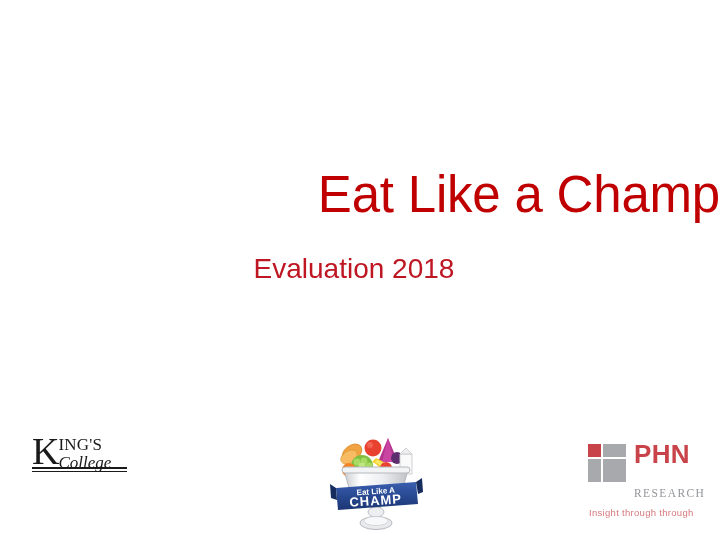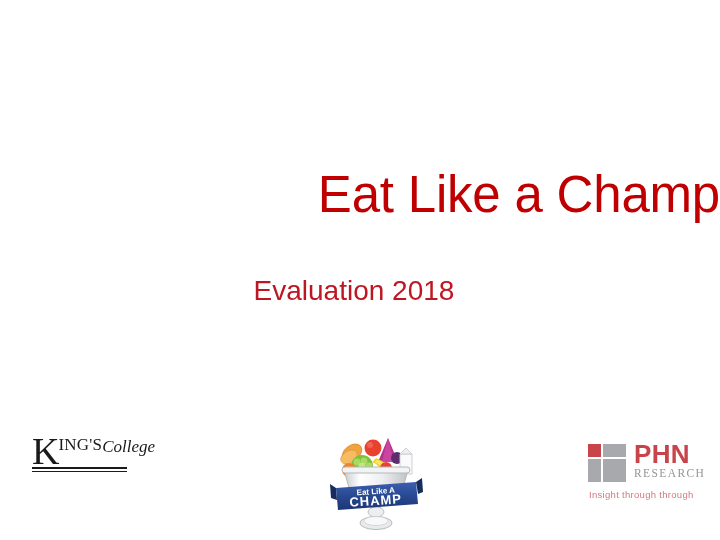--- a/index.html
+++ b/index.html
@@ -34,21 +34,21 @@
     font-weight: 400;
     color: #C00000;
     letter-spacing: -0.2px;
     margin: 0;
     white-space: nowrap;
     text-align: right;
   }
   .subtitle-block {
     position: absolute;
     left: 0;
-    top: 276px;
+    top: 254px;
     width: 708px;
     text-align: center;
   }
   .slide-subtitle {
     font-family: "Liberation Sans", sans-serif;
     font-size: 28px;
     line-height: 1.1;
     font-weight: 400;
     color: #BE1622;
     margin: 0;
@@ -81,21 +81,21 @@
   }
   .kcl-k {
     font-family: "Liberation Serif", serif;
     font-size: 38px;
     line-height: 0.82;
     font-weight: 400;
     letter-spacing: -1px;
   }
   .kcl-right {
     display: flex;
-    flex-direction: row;
+    flex-direction: column;
     margin-left: 0px;
     margin-top: 1px;
   }
   .kcl-ings {
     font-family: "Liberation Serif", serif;
     font-size: 17px;
     line-height: 0.95;
     font-weight: 400;
     letter-spacing: 0.2px;
   }
@@ -163,20 +163,21 @@
     gap: 2px;
     flex: none;
     margin-top: 2px;
   }
   .phn-sq-red   { background: #C9444A; }
   .phn-sq-gray  { background: #A7A9AC; }
   .phn-text {
     margin-left: 8px;
     display: flex;
     flex-direction: column;
+    gap: 20px;
   }
   .phn-name {
     font-family: "Liberation Sans", sans-serif;
     font-size: 26px;
     font-weight: 700;
     line-height: 0.94;
     color: #C9444A;
     letter-spacing: 0.3px;
   }
   .phn-research {

